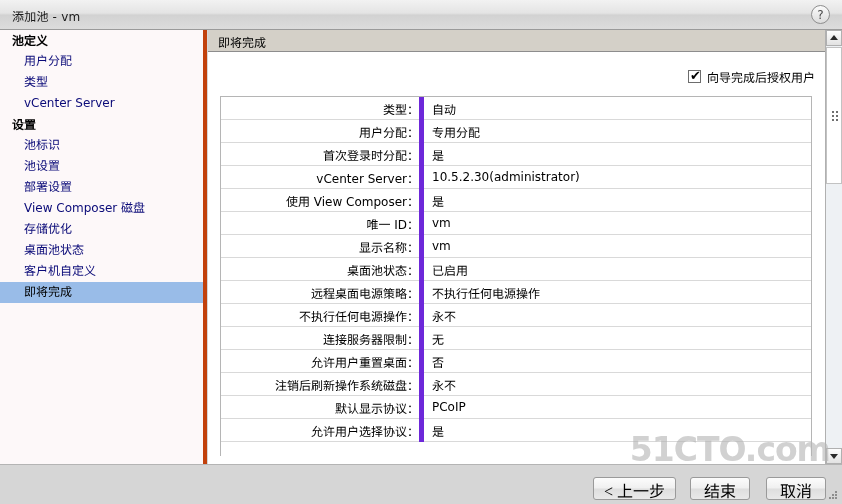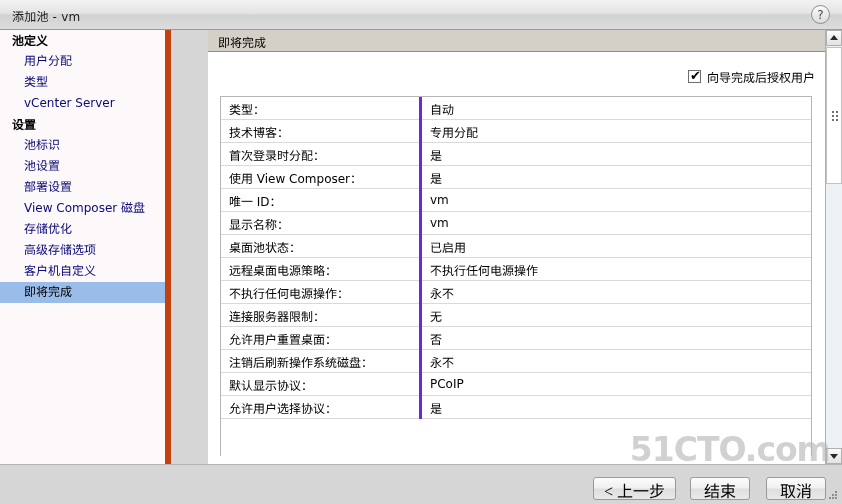--- a/index.html
+++ b/index.html
@@ -58,24 +58,24 @@
     text-align: center;
     cursor: pointer;
     box-sizing: border-box;
   }
 
   
   .sidebar {
     position: absolute;
     left: 0;
     top: 30px;
-    width: 171px;
+    width: 207px;
     height: 434px;
     background: #fdf8f9;
-    border-right: 6px solid #c2410c;
+    border-right: 4px solid #c2410c;
     box-sizing: border-box;
     overflow: hidden;
   }
   .nav-group {
     font-weight: bold;
     font-size: 12px;
     color: #000;
     padding: 3px 0 2px 12px;
     line-height: 16px;
   }
@@ -176,21 +176,22 @@
     border-bottom: 1px solid #d9d9d9;
     font-size: 12px;
     color: #000;
     padding: 0 0 0 8px;
     vertical-align: middle;
     white-space: nowrap;
     overflow: hidden;
   }
   table.summary td.k {
     width: 190px;
-    border-right: 3px solid #6d28d9;
+    border-right: 5px solid #6d28d9;
+    text-align: right;
   }
 
   
   .vscroll {
     position: absolute;
     right: 0;
     top: 30px;
     width: 17px;
     height: 434px;
     background: #eef1f4;
@@ -333,21 +334,21 @@
       <div class="nav-item">类型</div>
       <div class="nav-item">vCenter Server</div>
     </div>
     <div>
       <div class="nav-group">设置</div>
       <div class="nav-item">池标识</div>
       <div class="nav-item">池设置</div>
       <div class="nav-item">部署设置</div>
       <div class="nav-item">View Composer 磁盘</div>
       <div class="nav-item">存储优化</div>
-      <div class="nav-item">高级存储选项</div>
+      <div class="nav-item">桌面池状态</div>
       <div class="nav-item">客户机自定义</div>
       <div class="nav-item selected">即将完成</div>
     </div>
   </div>
 
   <div class="content">
     <div class="content-header">
       <div class="content-header-text">即将完成</div>
     </div>
 
@@ -359,26 +360,30 @@
     </div>
 
     <div class="table-wrap">
       <table class="summary">
         <tbody id="summary-body">
             <tr>
               <td class="k">类型：</td>
               <td class="v">自动</td>
             </tr>
             <tr>
-              <td class="k">技术博客：</td>
+              <td class="k">用户分配：</td>
               <td class="v">专用分配</td>
             </tr>
             <tr>
               <td class="k">首次登录时分配：</td>
               <td class="v">是</td>
+            </tr>
+            <tr>
+              <td class="k">vCenter Server：</td>
+              <td class="v">10.5.2.30(administrator)</td>
             </tr>
             <tr>
               <td class="k">使用 View Composer：</td>
               <td class="v">是</td>
             </tr>
             <tr>
               <td class="k">唯一 ID：</td>
               <td class="v">vm</td>
             </tr>
             <tr>

